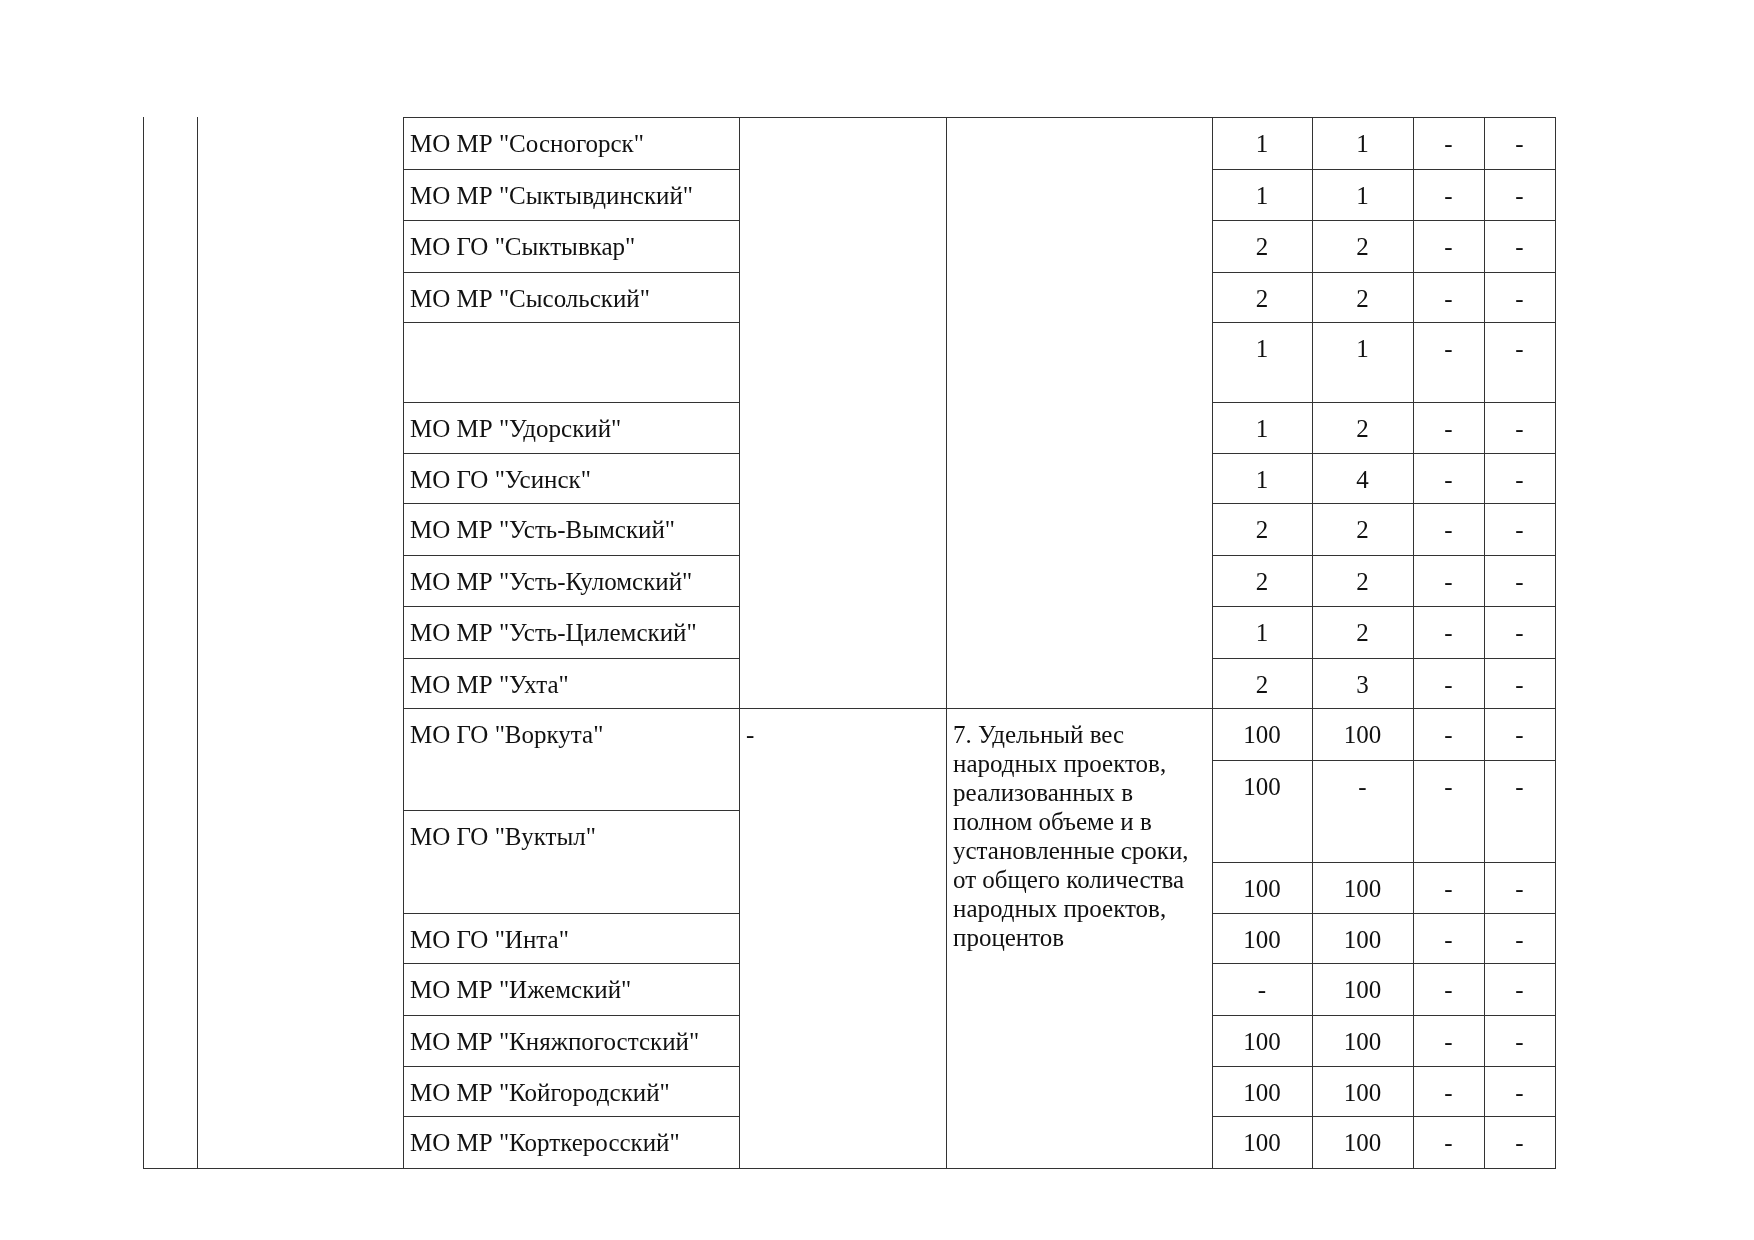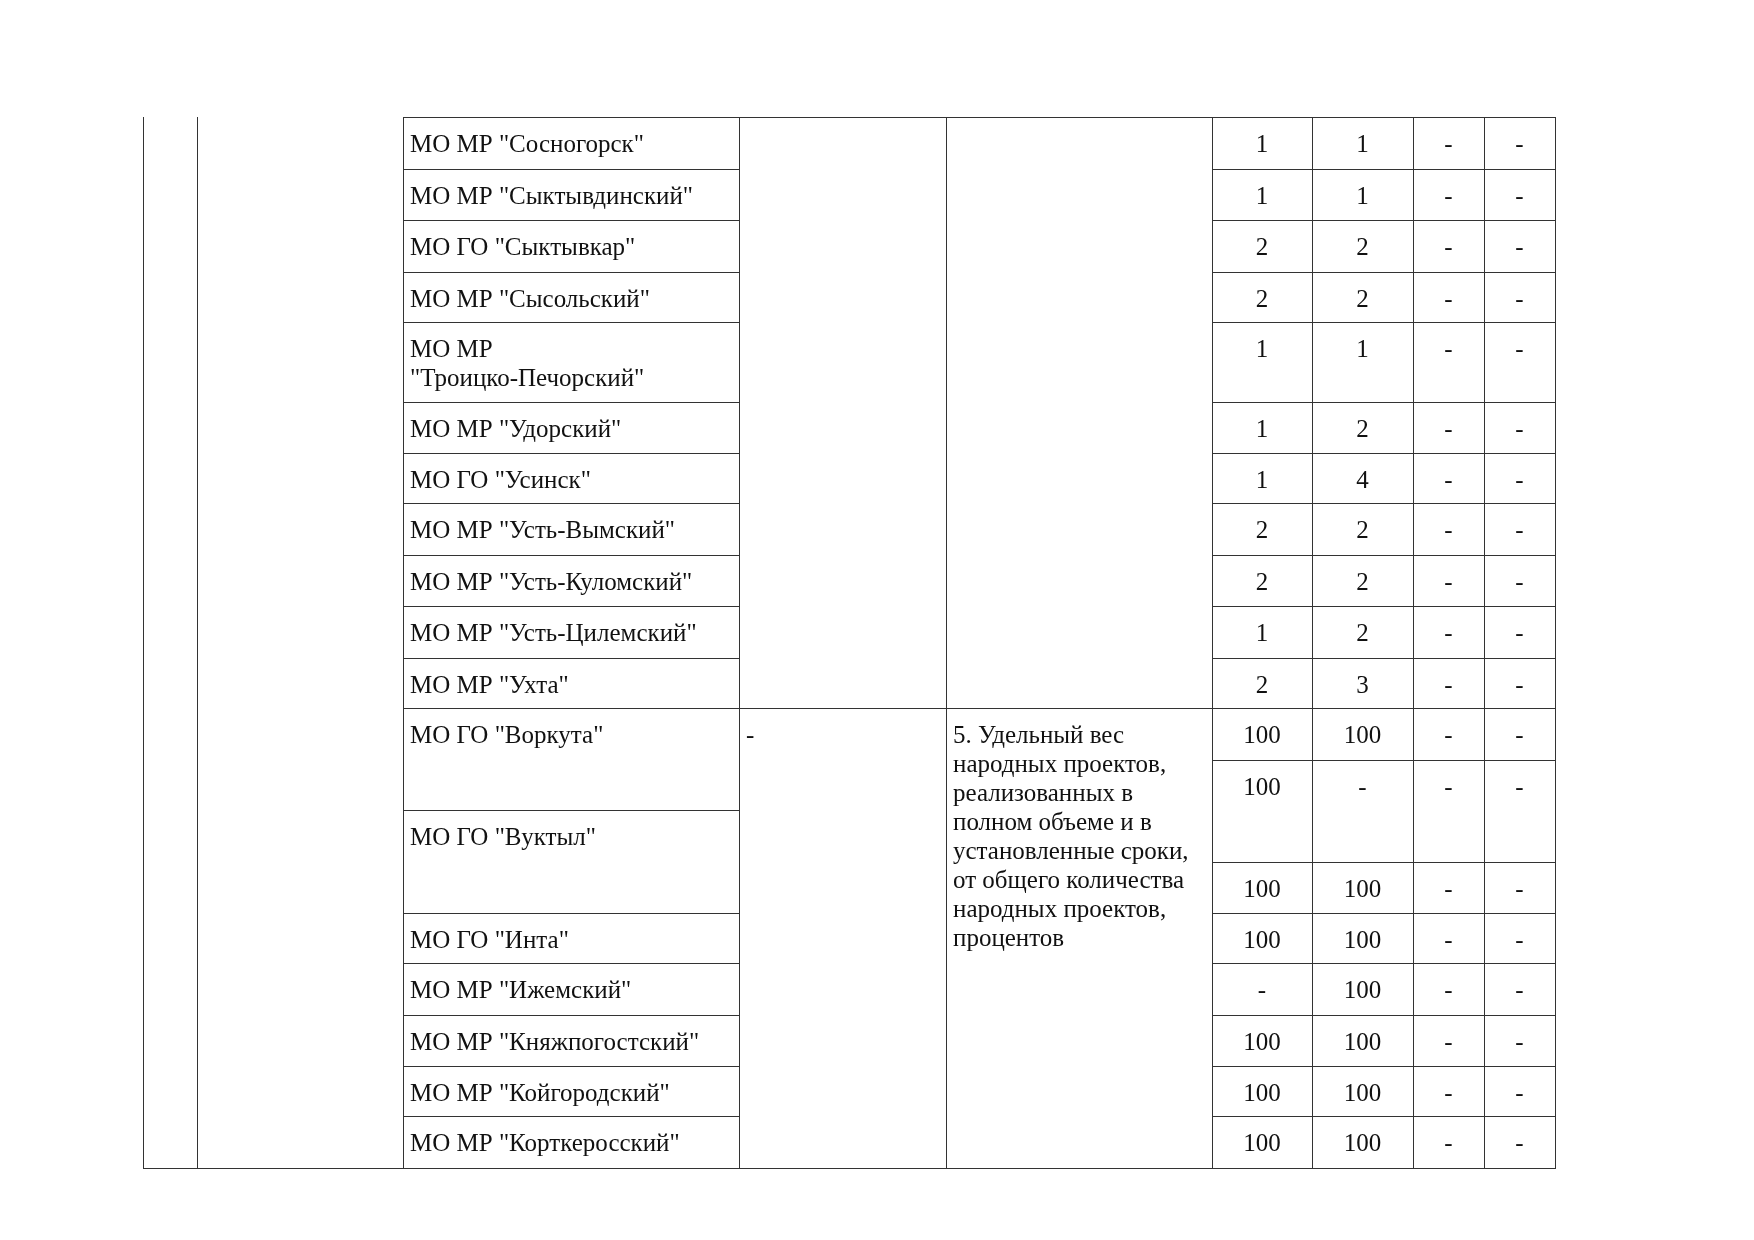--- a/index.html
+++ b/index.html
@@ -90,22 +90,20 @@
   <div class="cell num" style="left:1312px; top:220px; width:101px;">2</div>
   <div class="cell num" style="left:1413px; top:220px; width:71px;">-</div>
   <div class="cell num" style="left:1484px; top:220px; width:71px;">-</div>
 
   <div class="cell name" style="left:403px; top:272px; width:336px;">МО МР "Сысольский"</div>
   <div class="cell num" style="left:1212px; top:272px; width:100px;">2</div>
   <div class="cell num" style="left:1312px; top:272px; width:101px;">2</div>
   <div class="cell num" style="left:1413px; top:272px; width:71px;">-</div>
   <div class="cell num" style="left:1484px; top:272px; width:71px;">-</div>
 
-  <div class="cell name" style="left:403px; top:322px; width:336px; white-space:pre-line;">МО МР
-"Троицко-Печорский"</div>
   <div class="cell num" style="left:1212px; top:322px; width:100px;">1</div>
   <div class="cell num" style="left:1312px; top:322px; width:101px;">1</div>
   <div class="cell num" style="left:1413px; top:322px; width:71px;">-</div>
   <div class="cell num" style="left:1484px; top:322px; width:71px;">-</div>
 
   <div class="cell name" style="left:403px; top:402px; width:336px;">МО МР "Удорский"</div>
   <div class="cell num" style="left:1212px; top:402px; width:100px;">1</div>
   <div class="cell num" style="left:1312px; top:402px; width:101px;">2</div>
   <div class="cell num" style="left:1413px; top:402px; width:71px;">-</div>
   <div class="cell num" style="left:1484px; top:402px; width:71px;">-</div>
@@ -134,21 +132,21 @@
   <div class="cell num" style="left:1413px; top:606px; width:71px;">-</div>
   <div class="cell num" style="left:1484px; top:606px; width:71px;">-</div>
 
   <div class="cell name" style="left:403px; top:658px; width:336px;">МО МР "Ухта"</div>
   <div class="cell num" style="left:1212px; top:658px; width:100px;">2</div>
   <div class="cell num" style="left:1312px; top:658px; width:101px;">3</div>
   <div class="cell num" style="left:1413px; top:658px; width:71px;">-</div>
   <div class="cell num" style="left:1484px; top:658px; width:71px;">-</div>
 
   <div class="cell dash" style="left:739px; top:708px; width:207px;">-</div>
-  <div class="cell desc" style="left:946px; top:708px; width:266px;">5. Удельный вес
+  <div class="cell desc" style="left:946px; top:708px; width:266px;">7. Удельный вес
 народных проектов,
 реализованных в
 полном объеме и в
 установленные сроки,
 от общего количества
 народных проектов,
 процентов</div>
 
   <div class="cell name" style="left:403px; top:708px; width:336px;">МО ГО "Воркута"</div>
   <div class="cell name" style="left:403px; top:810px; width:336px;">МО ГО "Вуктыл"</div>

